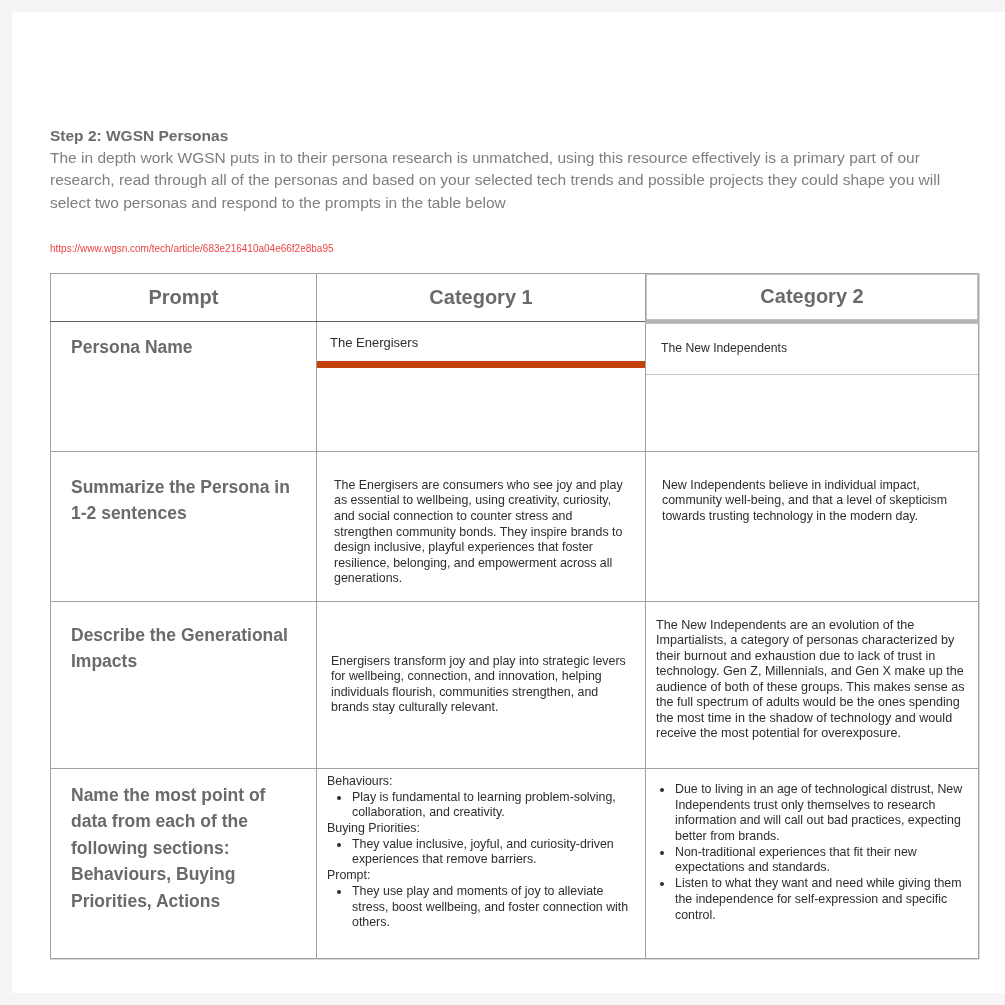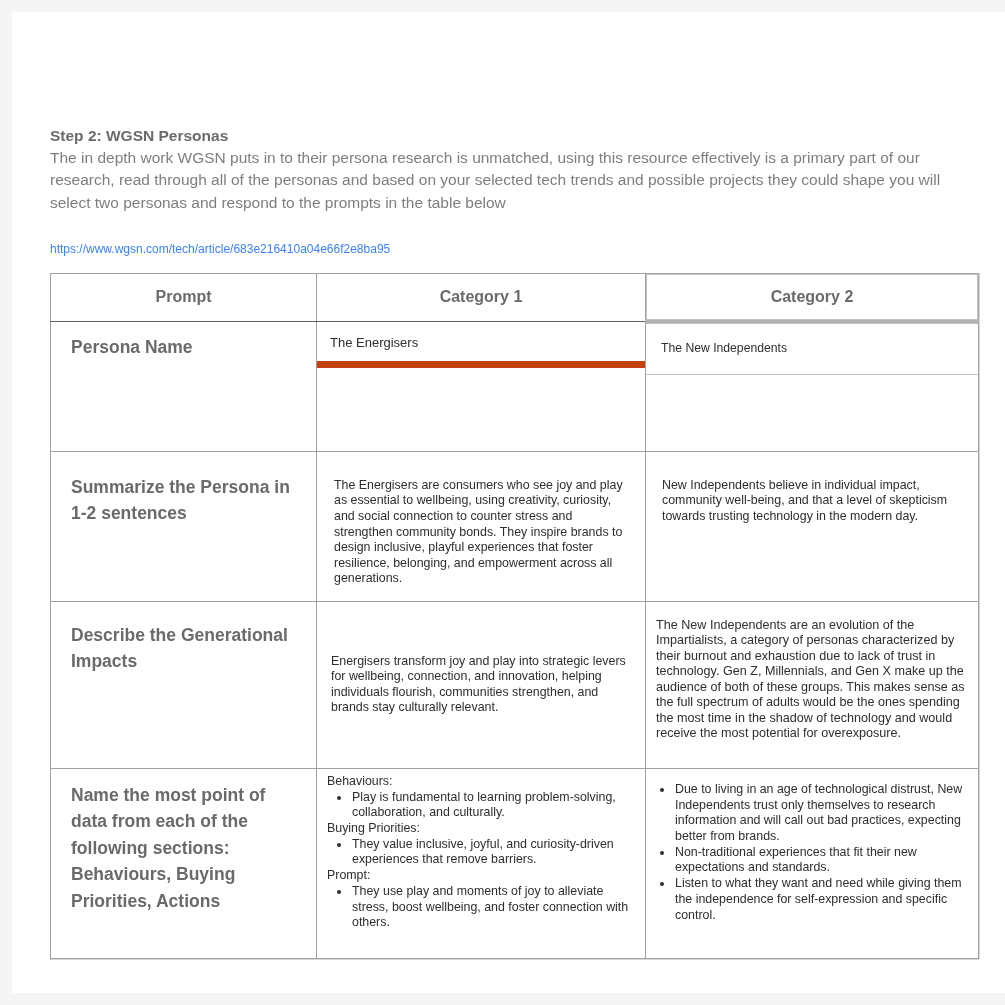--- a/index.html
+++ b/index.html
@@ -28,43 +28,43 @@
     color: #6b6b6b;
     line-height: 22px;
   }
   .doc-paragraph {
     font-size: 15.5px;
     color: #7e7e7e;
     line-height: 22.3px;
   }
   .doc-link {
     margin-top: 24px;
-    font-size: 12px;
-    color: #3b82f6;
+    font-size: 10px;
+    color: #ef4444;
     line-height: 22px;
   }
   table.persona-table {
     margin-top: 13px;
     border-collapse: collapse;
     table-layout: fixed;
     width: 928px;
     box-shadow: 0 1px 0 #d8d8d8, 1px 0 0 #d8d8d8;
   }
   .persona-table td, .persona-table th {
     border: 1px solid #a1a1a1;
     vertical-align: top;
     overflow: hidden;
     text-align: left;
   }
   
   .persona-table th {
     height: 48px;
     text-align: center;
     vertical-align: middle;
-    font-size: 16px;
+    font-size: 20px;
     font-weight: bold;
     color: #6a6a6a;
     border-bottom: 1px solid #606060;
   }
   .persona-table th.hdr-cat2 {
     border: 1px solid #a8a8a8;
     box-shadow: inset 0 0 0 1px #c2c2c2;
     border-bottom: 3px solid #b2b2b2;
   }
   
@@ -168,21 +168,21 @@
           <td class="prompt-cell prompt-r3">Describe the Generational Impacts</td>
           <td class="body-cell impacts-c1">Energisers transform joy and play into strategic levers for wellbeing, connection, and innovation, helping individuals flourish, communities strengthen, and brands stay culturally relevant.</td>
           <td class="body-cell impacts-c2">The New Independents are an evolution of the Impartialists, a category of personas characterized by their burnout and exhaustion due to lack of trust in technology. Gen Z, Millennials, and Gen X make up the audience of both of these groups. This makes sense as the full spectrum of adults would be the ones spending the most time in the shadow of technology and would receive the most potential for overexposure.</td>
         </tr>
 
         <tr class="row-4">
           <td class="prompt-cell prompt-r4">Name the most point of data from each of the following sections: Behaviours, Buying Priorities, Actions</td>
           <td class="body-cell sections-c1">
             <div class="section-label">Behaviours:</div>
             <ul class="bullet-list">
-              <li>Play is fundamental to learning problem-solving, collaboration, and culturally.</li>
+              <li>Play is fundamental to learning problem-solving, collaboration, and creativity.</li>
             </ul>
             <div class="section-label">Buying Priorities:</div>
             <ul class="bullet-list">
               <li>They value inclusive, joyful, and curiosity-driven experiences that remove barriers.</li>
             </ul>
             <div class="section-label">Prompt:</div>
             <ul class="bullet-list">
               <li>They use play and moments of joy to alleviate stress, boost wellbeing, and foster connection with others.</li>
             </ul>
           </td>

